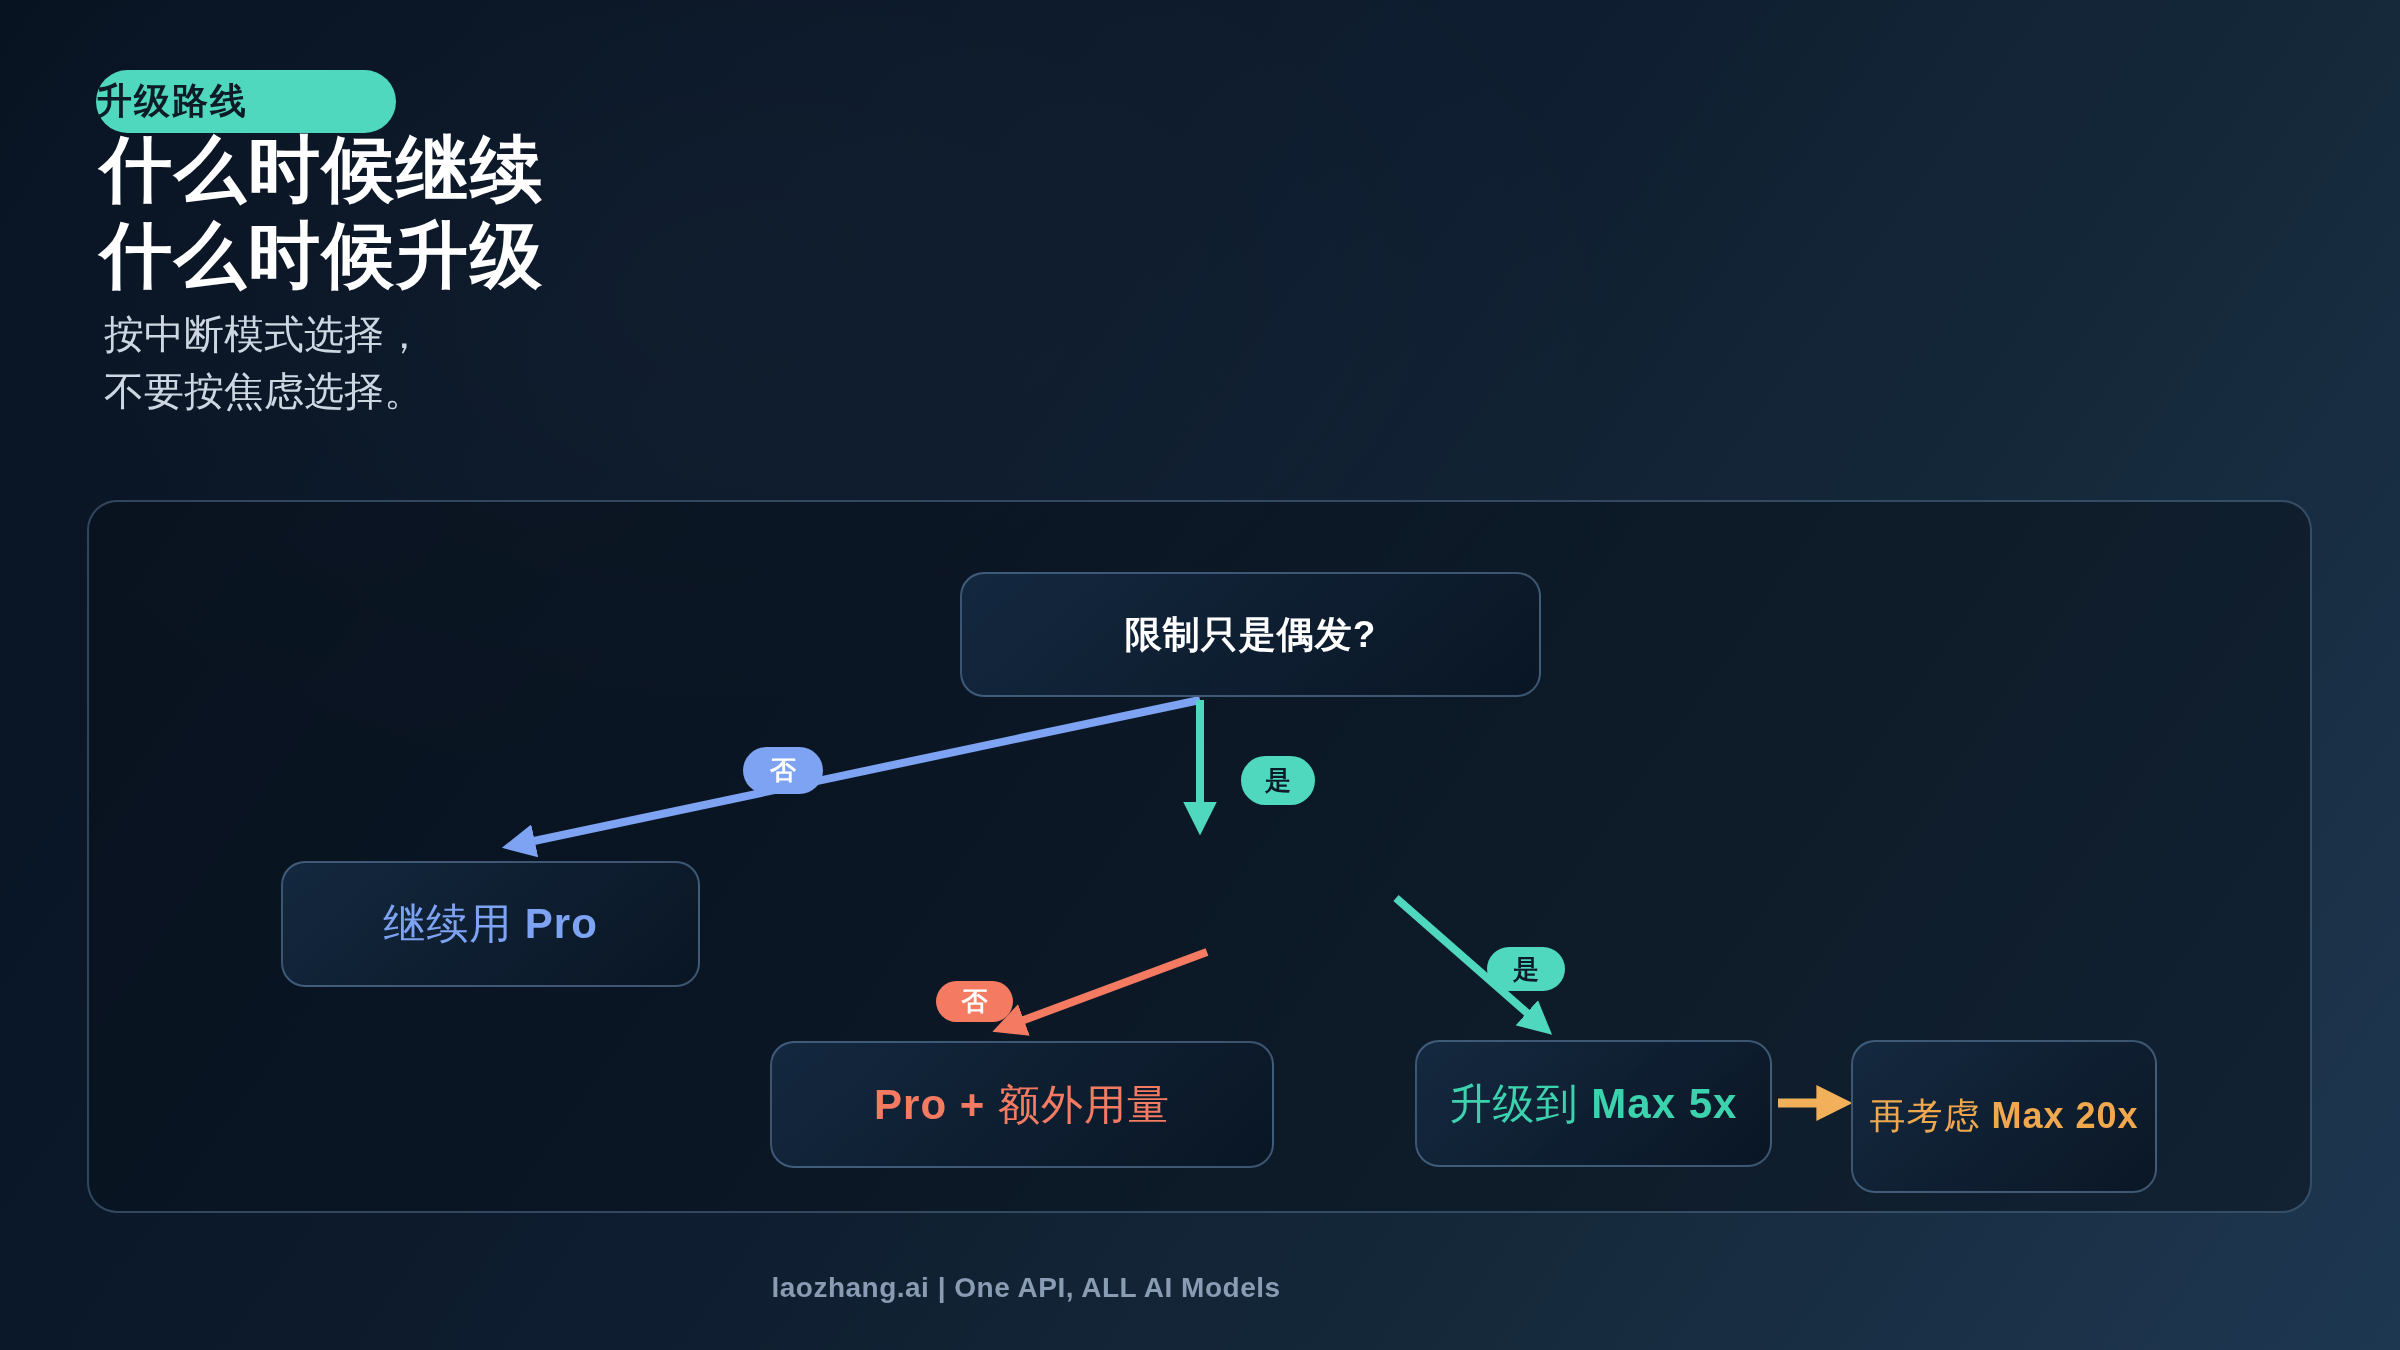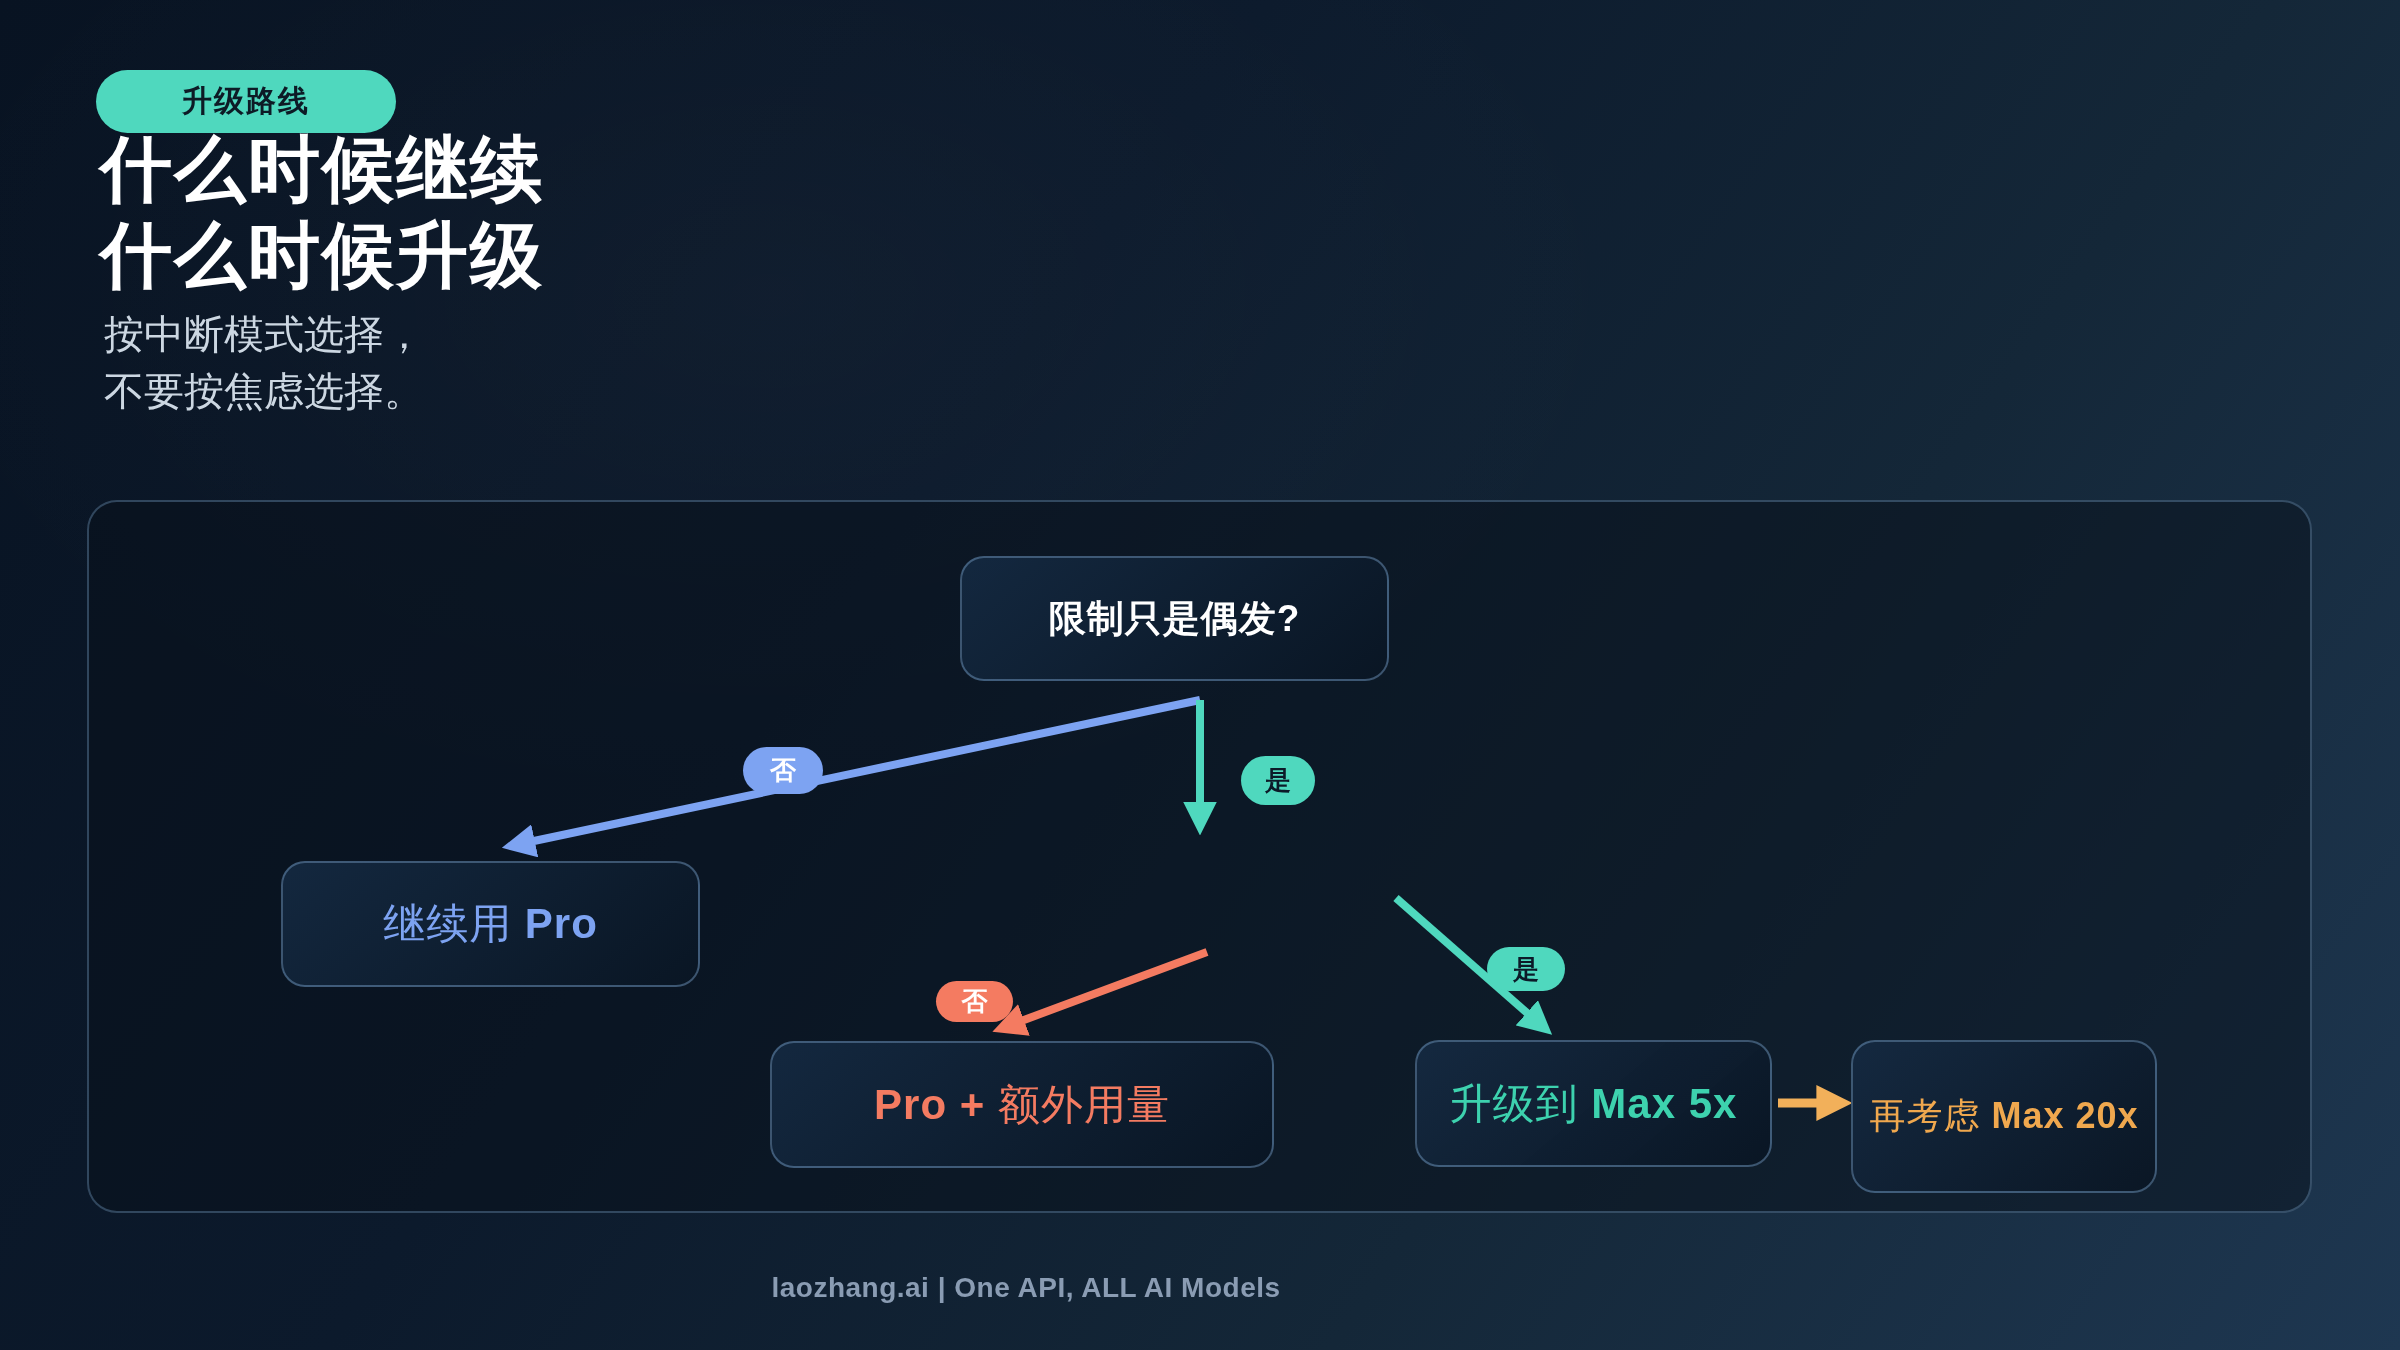--- a/index.html
+++ b/index.html
@@ -16,22 +16,22 @@
   .stage{
     position:relative;width:2400px;height:1350px;overflow:hidden;
     background:
       radial-gradient(1500px 900px at 32% 22%, rgba(255,255,255,.025), rgba(0,0,0,0) 60%),
       linear-gradient(125deg,#081322 0%,#0c1a2c 38%,#142738 68%,#1e3751 100%);
   }
   
   .badge{
     position:absolute;left:96px;top:70px;width:300px;height:63px;
     border-radius:32px;background:var(--c-teal,#4fd8be);
-    display:flex;align-items:center;justify-content:center;
-    color:#0d1b26;font-size:30px;font-weight:700;letter-spacing:2px;
+    display:flex;align-items:center;justify-content:flex-start;
+    color:#0d1b26;font-size:36px;font-weight:700;letter-spacing:2px;
     z-index:3;
   }
   .title{
     position:absolute;left:100px;top:126px;z-index:2;
     color:#fff;font-size:72px;font-weight:700;line-height:1.2;
     letter-spacing:2px;white-space:pre;
   }
   .subtitle{
     position:absolute;left:104px;top:306px;z-index:1;
     color:#ccd7e2;font-size:40px;font-weight:400;line-height:1.42;
@@ -58,21 +58,21 @@
     position:absolute;z-index:3;
     display:flex;align-items:center;justify-content:center;
     border:2px solid var(--c-border,rgba(110,148,186,.5));
     border-radius:24px;
     background:linear-gradient(140deg,rgba(21,42,66,.92),rgba(10,22,36,.94));
     white-space:pre;
   }
   .node .q{color:#fff;font-size:37px;font-weight:700;letter-spacing:1px}
   .node .mix{font-size:42px;font-weight:500;letter-spacing:1px}
   .node .mix b{font-weight:800}
-  #node-q1{left:960px;top:556px;width:429px;height:125px}
+  #node-q1{left:960px;top:572px;width:581px;height:125px}
   #node-q2{left:1000px;top:839px;width:401px;height:114px}
   #node-q2 .q{font-size:35px}
   #node-pro{left:281px;top:861px;width:419px;height:126px}
   #node-pro .mix{color:var(--c-blue,#7da3f2)}
   #node-pro-extra{left:770px;top:1041px;width:504px;height:127px}
   #node-pro-extra .mix{color:var(--c-salmon,#f47b61)}
   #node-max5{left:1415px;top:1040px;width:357px;height:127px}
   #node-max5 .mix{color:var(--c-teal_text,#3dd2ae)}
   #node-max20{left:1851px;top:1040px;width:306px;height:153px}
   #node-max20 .mix{color:var(--c-amber,#f0a84e);font-size:36px}

